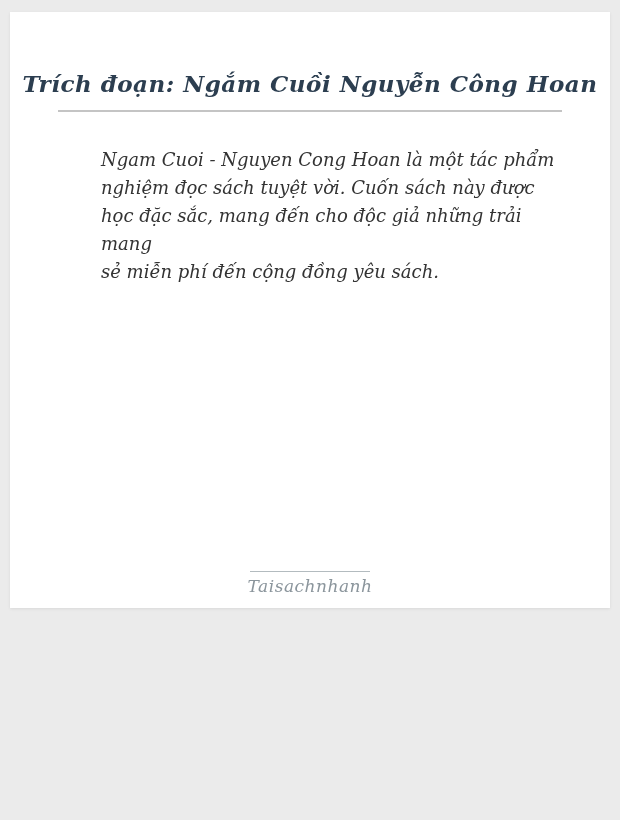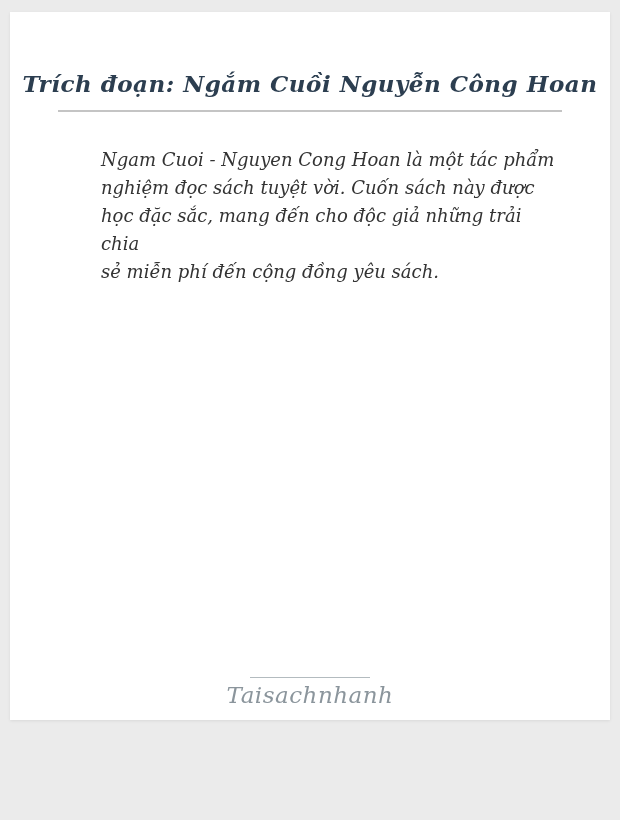--- a/index.html
+++ b/index.html
@@ -8,21 +8,21 @@
     height: 820px;
     background: #ebebeb;
     font-family: "DejaVu Serif", serif;
     overflow: hidden;
   }
   .page {
     position: absolute;
     left: 10px;
     top: 12px;
     width: 600px;
-    height: 708px;
+    height: 596px;
     background: #ffffff;
     box-shadow: 0 1px 3px rgba(0,0,0,0.08);
   }
   .title {
     margin-top: 58px;
     text-align: center;
     font-style: italic;
     font-weight: bold;
     font-size: 23px;
     letter-spacing: 0.5px;
@@ -54,39 +54,39 @@
   }
   .footer-divider {
     width: 120px;
     margin: 0 auto 4px auto;
     height: 0;
     border: none;
     border-top: 1px solid #b3bbbf;
   }
   .footer-signature {
     font-style: italic;
-    font-size: 23px;
+    font-size: 17px;
     color: #8b959c;
     letter-spacing: 0.5px;
   }
 </style>
 </head>
 <body>
 
 <div class="page">
 
   <h1 class="title">Trích đoạn: Ngắm Cuồi Nguyễn Công Hoan</h1>
 
   <hr class="title-divider">
 
   <div class="content">
     <div class="body-line">Ngam Cuoi - Nguyen Cong Hoan là một tác phẩm</div>
     <div class="body-line">nghiệm đọc sách tuyệt vời. Cuốn sách này được</div>
     <div class="body-line">học đặc sắc, mang đến cho độc giả những trải</div>
-    <div class="body-line">chia</div>
+    <div class="body-line">mang</div>
     <div class="body-line">sẻ miễn phí đến cộng đồng yêu sách.</div>
   </div>
 
   <div class="footer">
     <hr class="footer-divider">
     <div class="footer-signature">Taisachnhanh</div>
   </div>
 
 </div>
 

